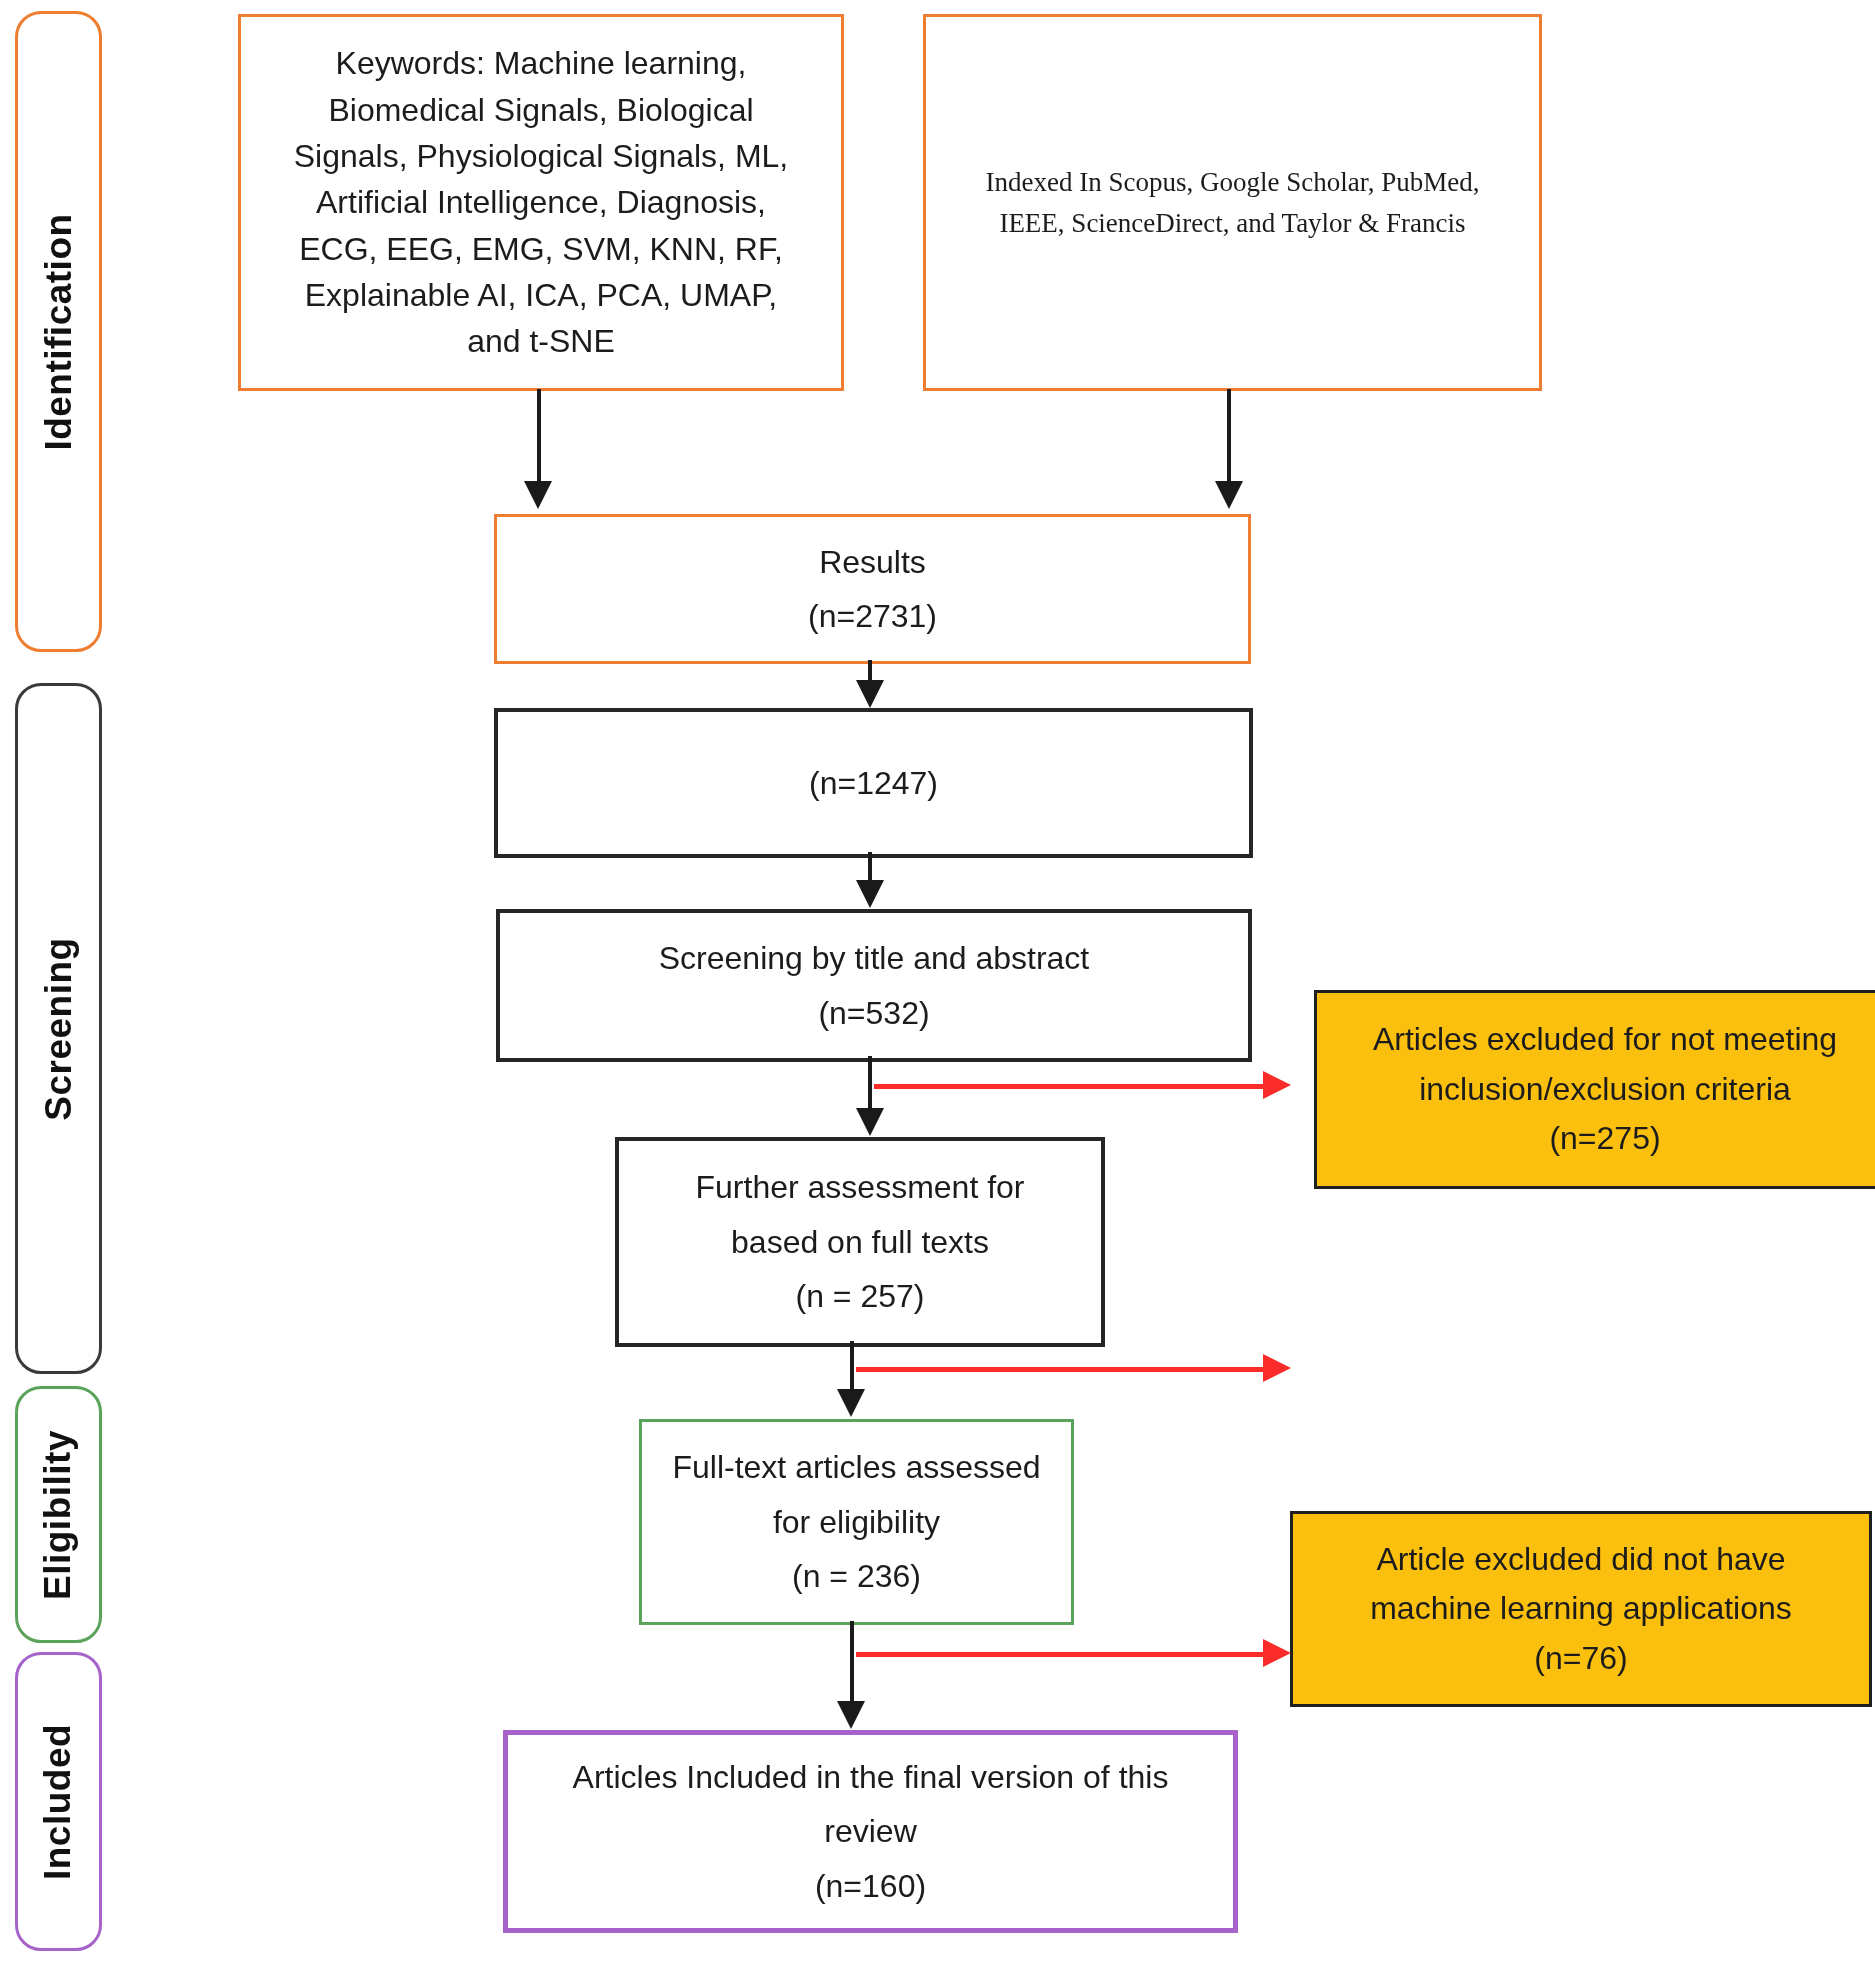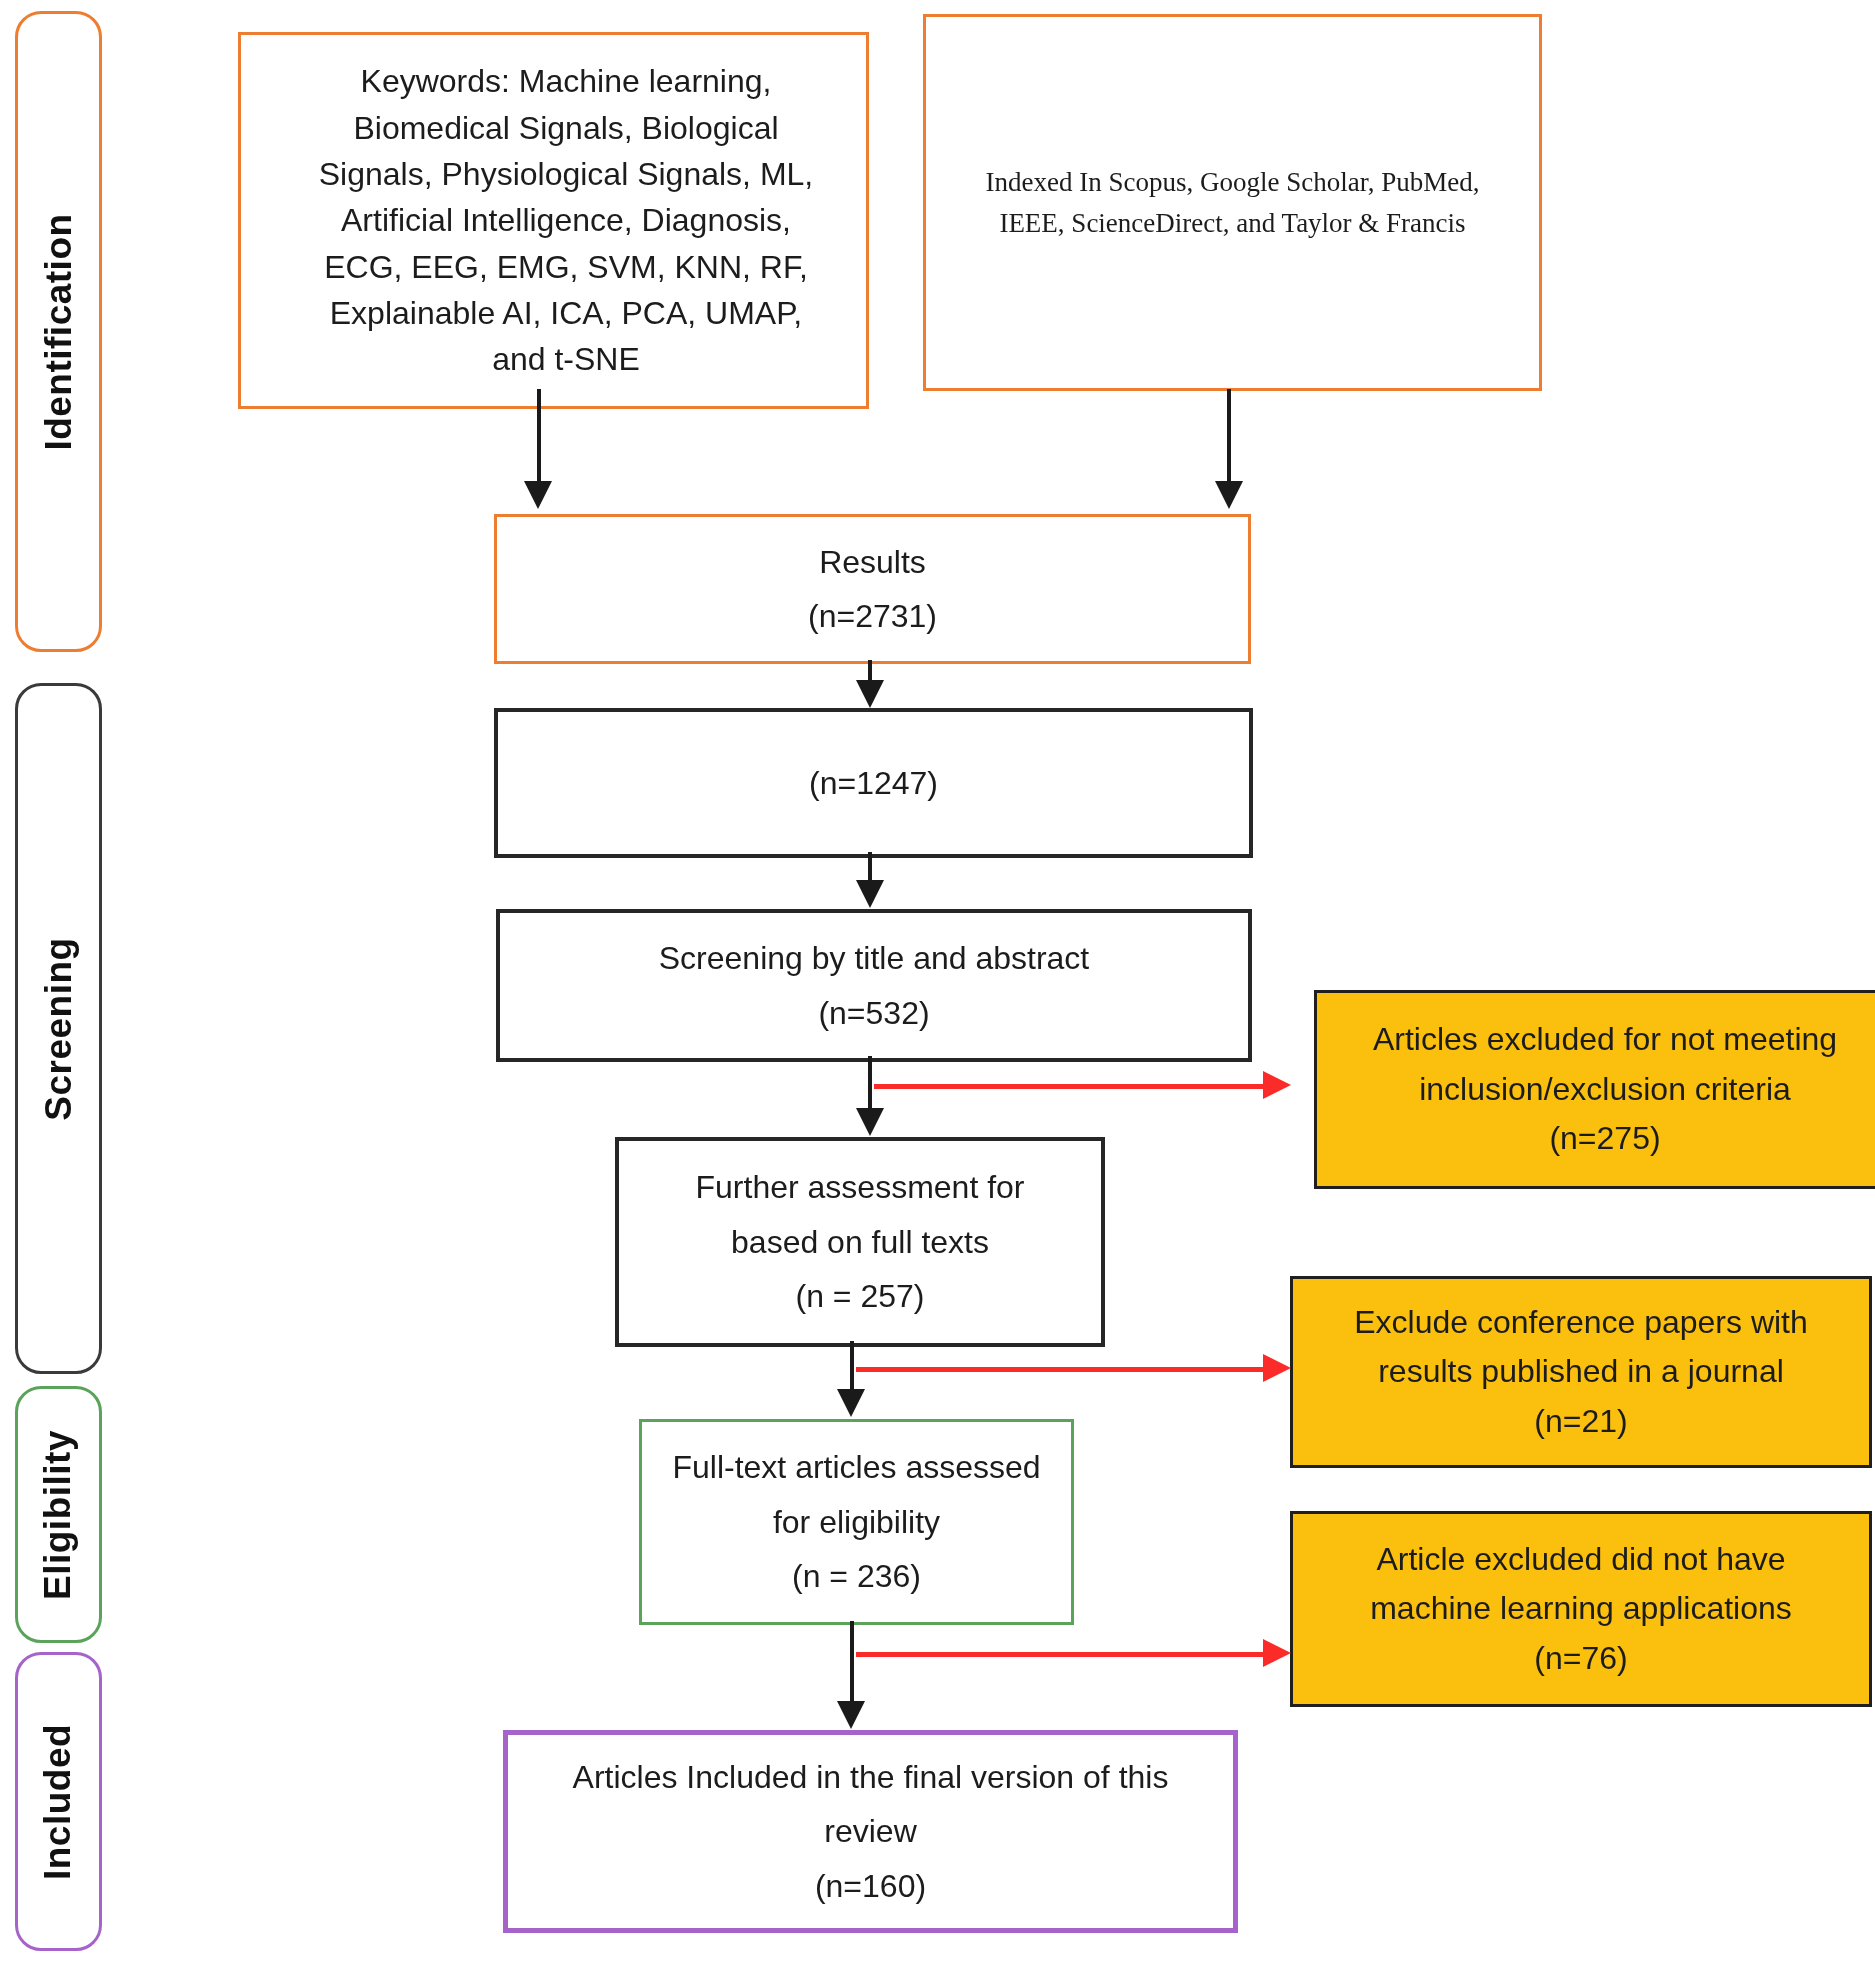--- a/index.html
+++ b/index.html
@@ -84,21 +84,21 @@
   <div class="rail dark" style="left:14.8px;top:683px;width:81px;height:685px;">
     <span>Screening</span>
   </div>
   <div class="rail green" style="left:14.8px;top:1386px;width:81px;height:251px;">
     <span>Eligibility</span>
   </div>
   <div class="rail purple" style="left:14.8px;top:1652px;width:81px;height:293px;">
     <span>Included</span>
   </div>
 
-  <div class="box orange" style="left:238px;top:32px;width:600px;height:371px;padding-left:25px;">
+  <div class="box orange" style="left:238px;top:14px;width:600px;height:371px;">
     <div class="inner" style="max-width:528px;">Keywords: Machine learning, Biomedical Signals, Biological Signals, Physiological Signals, ML, Artificial Intelligence, Diagnosis, ECG, EEG, EMG, SVM, KNN, RF, Explainable AI, ICA, PCA, UMAP, and t-SNE</div>
   </div>
 
   <div class="box orange serif" style="left:923px;top:14px;width:613px;height:371px;">
     <div class="inner" style="max-width:531px;">Indexed In Scopus, Google Scholar, PubMed, IEEE, ScienceDirect, and Taylor &amp; Francis</div>
   </div>
 
   <div class="box orange spread" style="left:494px;top:514px;width:751px;height:144px;">
     <div class="inner">
       <span class="bodytext">Results</span>
@@ -140,26 +140,20 @@
     </div>
   </div>
 
   <div class="box yellow" style="left:1290px;top:990px;width:576px;height:193px;line-height:1.55;margin-left:24px;">
     <div class="inner" style="max-width:519px;">
       <span class="bodytext">Articles excluded for not meeting inclusion/exclusion criteria</span>
       <span class="ntext">(n=275)</span>
     </div>
   </div>
 
-  <div class="box yellow" style="left:1290px;top:1276px;width:576px;height:186px;line-height:1.55;">
-    <div class="inner" style="max-width:519px;">
-      <span class="bodytext">Exclude conference papers with results published in a journal</span>
-      <span class="ntext">(n=21)</span>
-    </div>
-  </div>
 
   <div class="box yellow" style="left:1290px;top:1511px;width:576px;height:190px;line-height:1.55;">
     <div class="inner" style="max-width:519px;">
       <span class="bodytext">Article excluded did not have machine learning applications</span>
       <span class="ntext">(n=76)</span>
     </div>
   </div>
 
   <div class="vline" style="left:537px;top:389px;height:92px;"></div>
   <div class="vhead" style="left:524px;top:481px;"></div>

